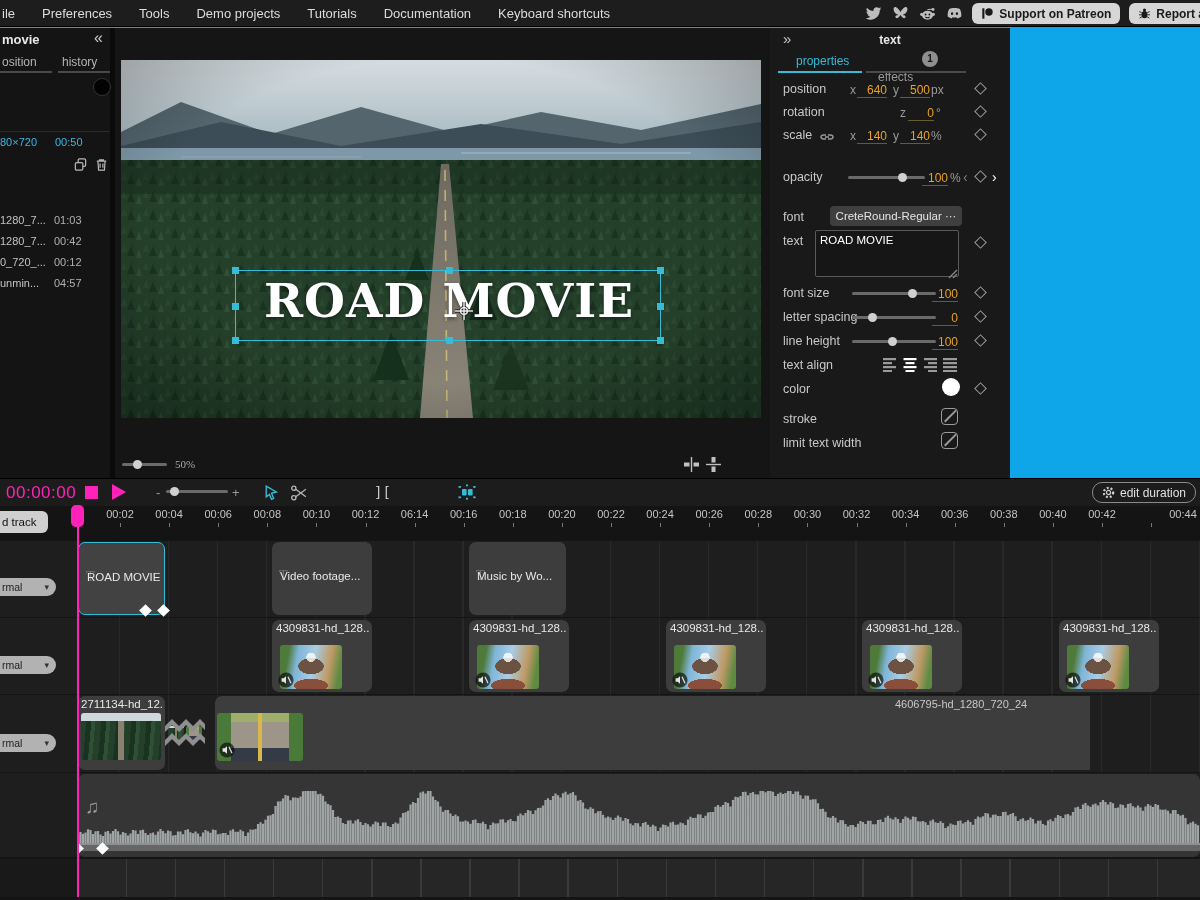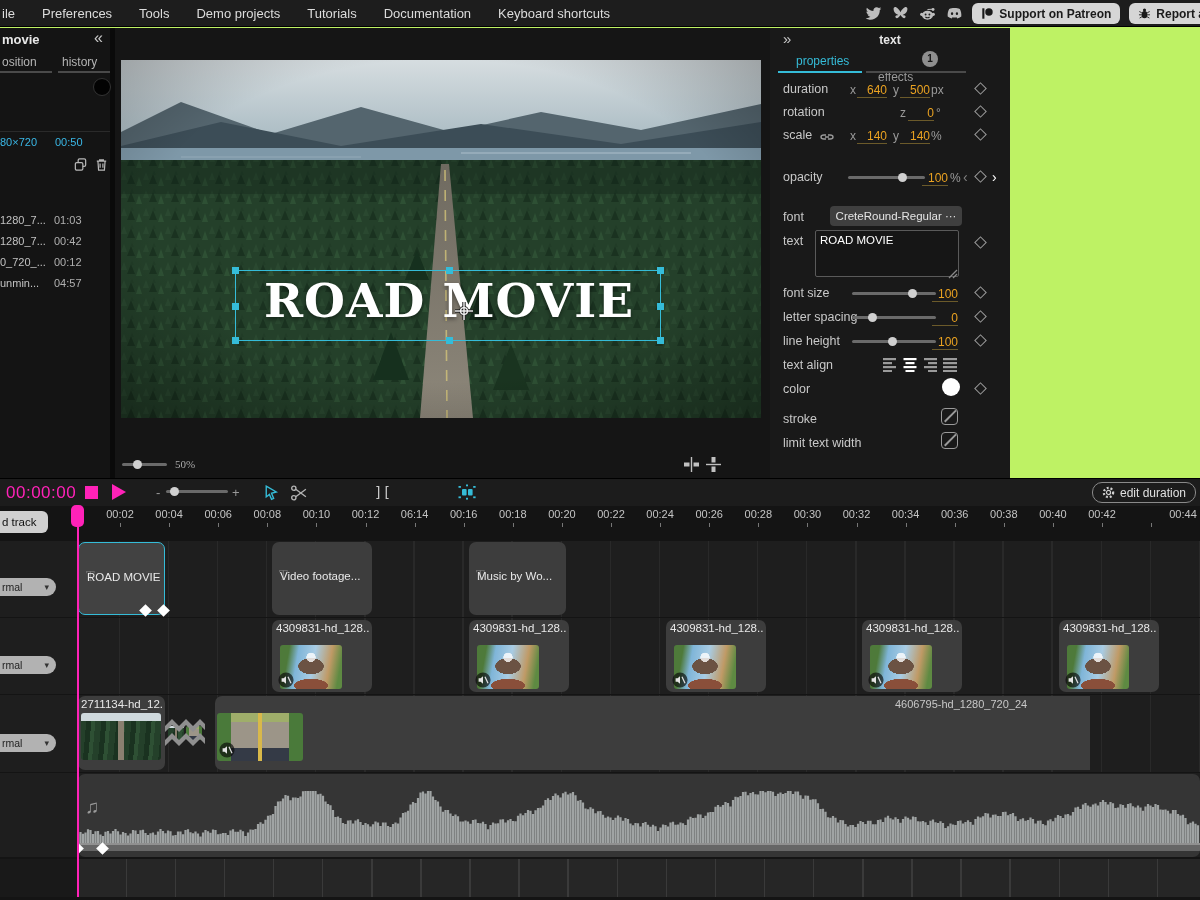--- a/index.html
+++ b/index.html
@@ -1,18 +1,18 @@
 <!DOCTYPE html>
 <html><head>
 <meta charset="utf-8">
 <style>
   * { margin:0; padding:0; box-sizing:border-box; }
   html,body { width:1200px; height:900px; overflow:hidden; background:#0d0d0d;
     font-family:"Liberation Sans","DejaVu Sans",sans-serif; }
-  #app { position:relative; width:1200px; height:900px; background:#bef264; }
+  #app { position:relative; width:1200px; height:900px; background:#0ea5e9; }
 
   
   #menubar { position:absolute; left:0; top:0; width:1200px; height:27px; background:#1d1d1d;
     display:flex; align-items:center; border-bottom:1px solid #000; }
   #menubar nav { display:flex; gap:27px; padding-left:2px; }
   #menubar nav span { font-size:13px; color:#dcdcdc; white-space:nowrap; cursor:default; }
   .mb-right { position:absolute; right:-14px; top:0; height:27px; display:flex; align-items:center; gap:9px; }
   .soc { width:18px; height:18px; display:flex; align-items:center; justify-content:center; }
   .soc svg { width:17px; height:17px; fill:#bdbdbd; }
   .mb-btn { height:21px; background:#d6d6d6; border-radius:6px; display:flex; align-items:center;
@@ -367,21 +367,21 @@
     <aside id="props-panel">
       <div class="pp-expand">»</div>
       <div class="pp-title">text</div>
       <div class="pp-tab-props">properties</div>
       <div class="pp-tab-fx">effects</div>
       <div class="pp-badge">1</div>
       <div class="pp-ul1"></div>
       <div class="pp-ul2"></div>
 
       <div class="pp-row" style="top:50px">
-        <span class="pp-label">duration</span>
+        <span class="pp-label">position</span>
         <span class="pp-axis" style="left:80px">x</span>
         <span class="pp-val" style="left:87px;width:30px">640</span>
         <span class="pp-axis" style="left:123px">y</span>
         <span class="pp-val" style="left:130px;width:30px">500</span>
         <span class="pp-unit" style="left:161px">px</span>
         <span class="kf" style="left:206px;top:6px"></span>
       </div>
 
       <div class="pp-row" style="top:73px">
         <span class="pp-label">rotation</span>

